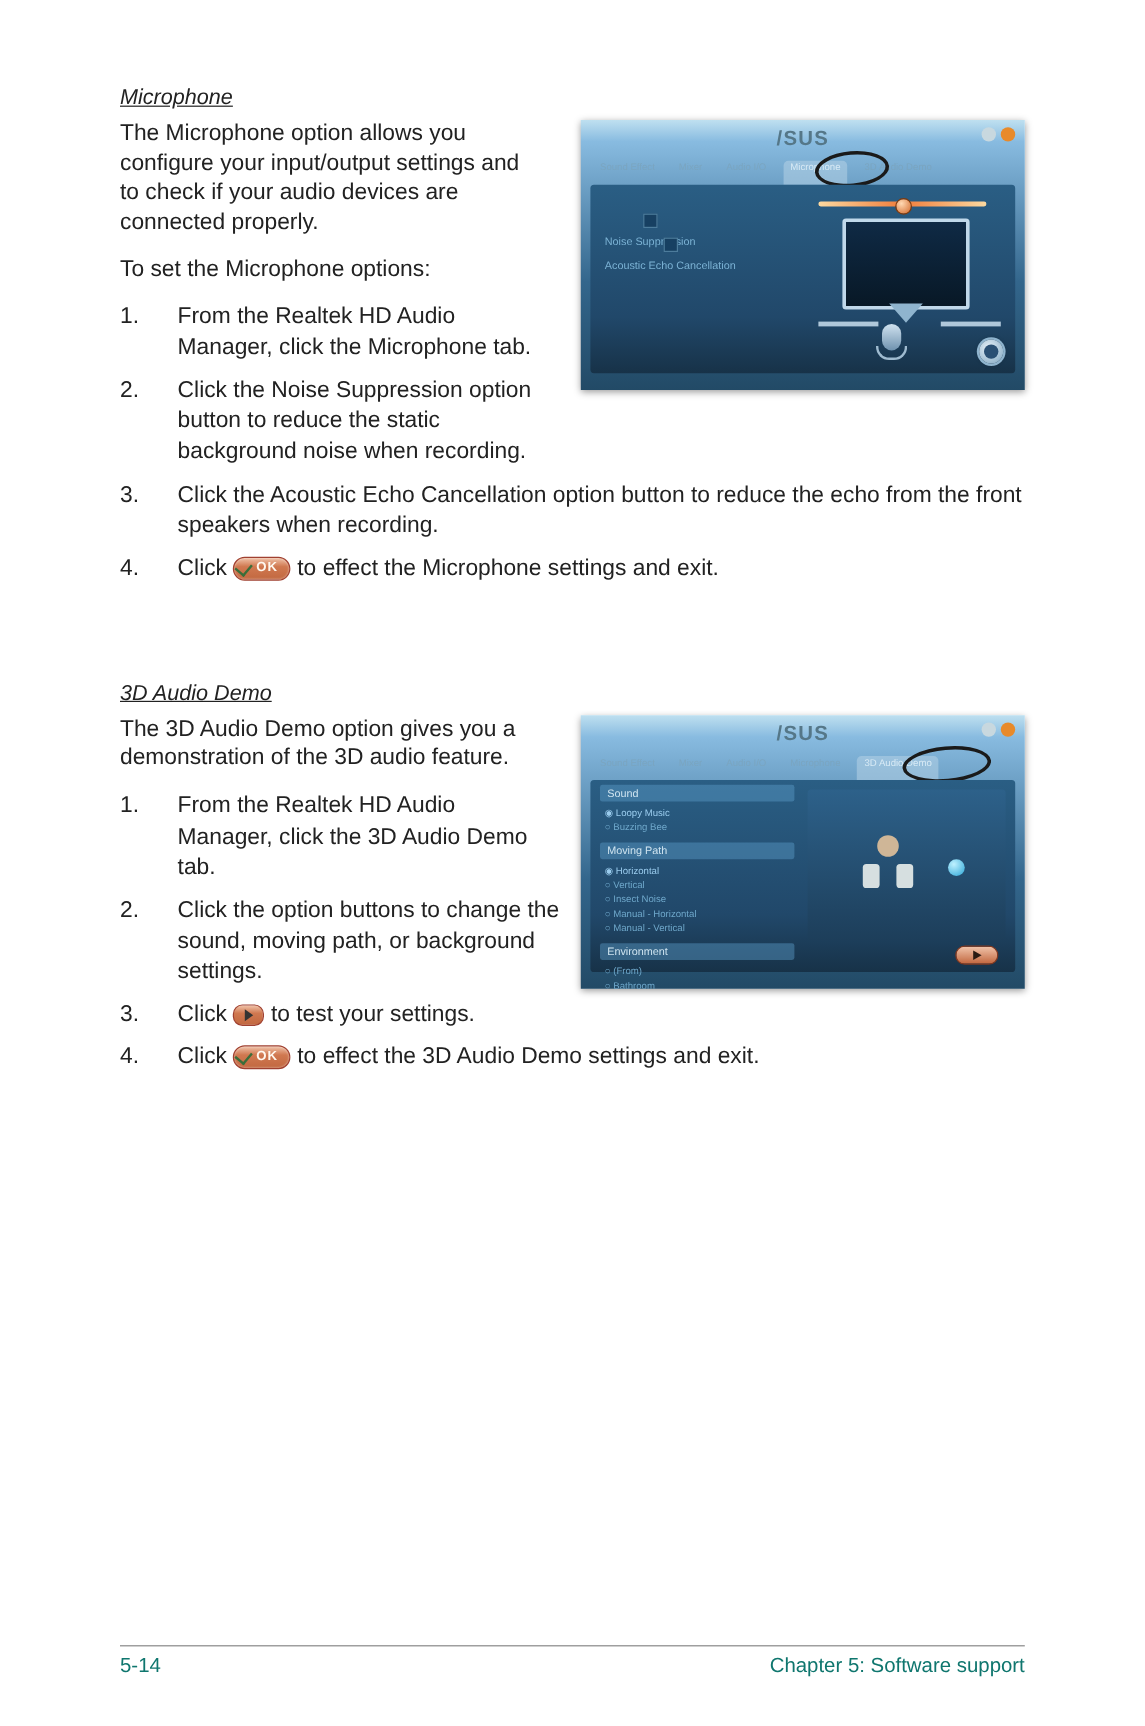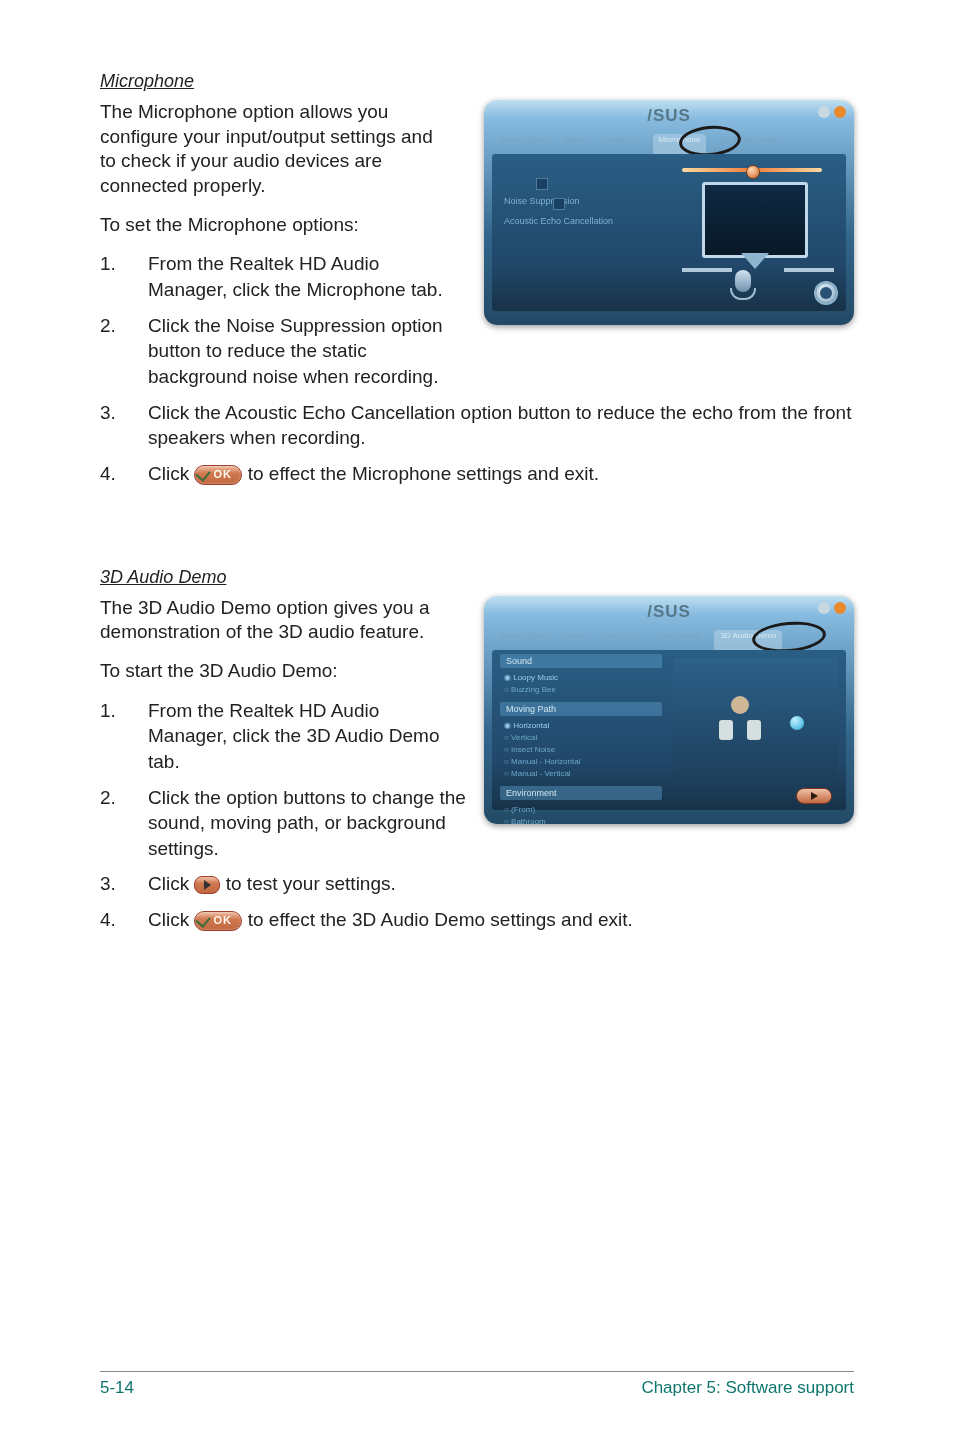--- a/index.html
+++ b/index.html
@@ -104,21 +104,21 @@
     top: 3px;
     width: 0;
     height: 0;
     border-left: 7px solid #333;
     border-top: 5px solid transparent;
     border-bottom: 5px solid transparent;
   }
   
   .shot {
     background: linear-gradient(#bfe0f0 0%, #88bbe0 8%, #33668c 60%, #224a66 100%);
-    border-radius: 13px;
+    border-radius: 0;
     box-shadow: 0 2px 6px rgba(0,0,0,0.4);
     position: relative;
     overflow: hidden;
   }
   .shot-title {
     position: absolute;
     top: 6px;
     left: 0;
     right: 0;
     text-align: center;
@@ -479,21 +479,20 @@
               <div class="s1"></div>
               <div class="s2"></div>
           </div>
           <div class="demo-dot"></div>
         </div>
         <div class="play-pill"></div>
       </div>
     </div>
 
     <div class="body-text" style="max-width:370px">The 3D Audio Demo option gives you a demonstration of the 3D audio feature.</div>
-    <div class="body-text">To start the 3D Audio Demo:</div>
 
     <ol class="steps">
       <li>
         <span class="num">1.</span>
         <span class="txt" style="max-width:300px">From the Realtek HD Audio Manager, click the 3D Audio Demo tab.</span>
       </li>
       <li>
         <span class="num">2.</span>
         <span class="txt" style="max-width:340px">Click the option buttons to change the sound, moving path, or background settings.</span>
       </li>

